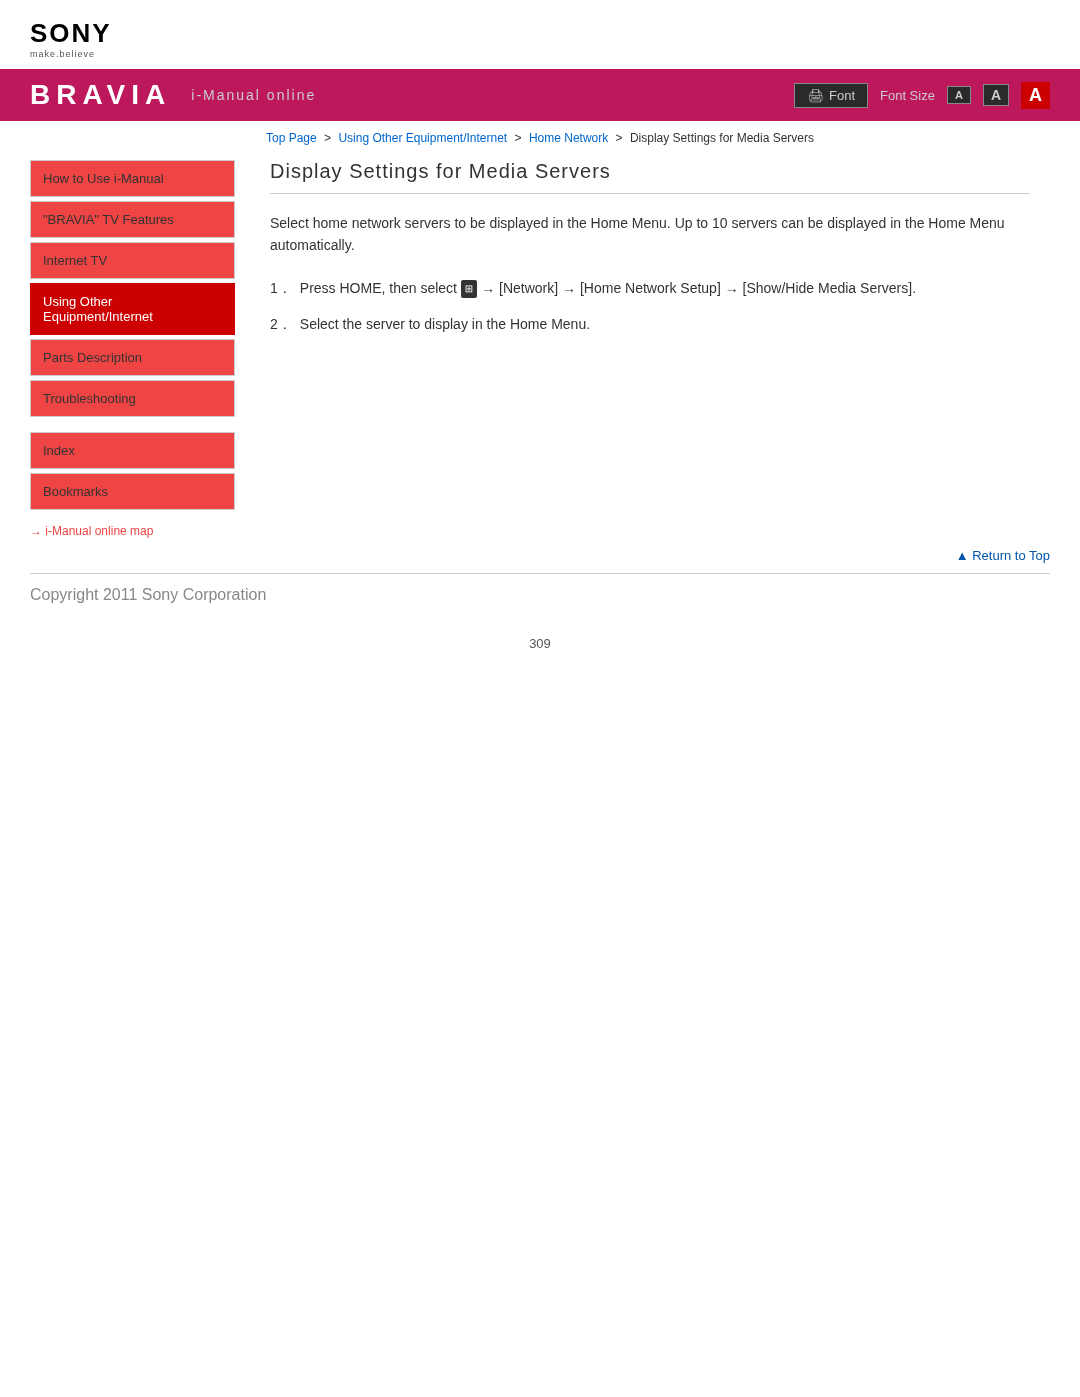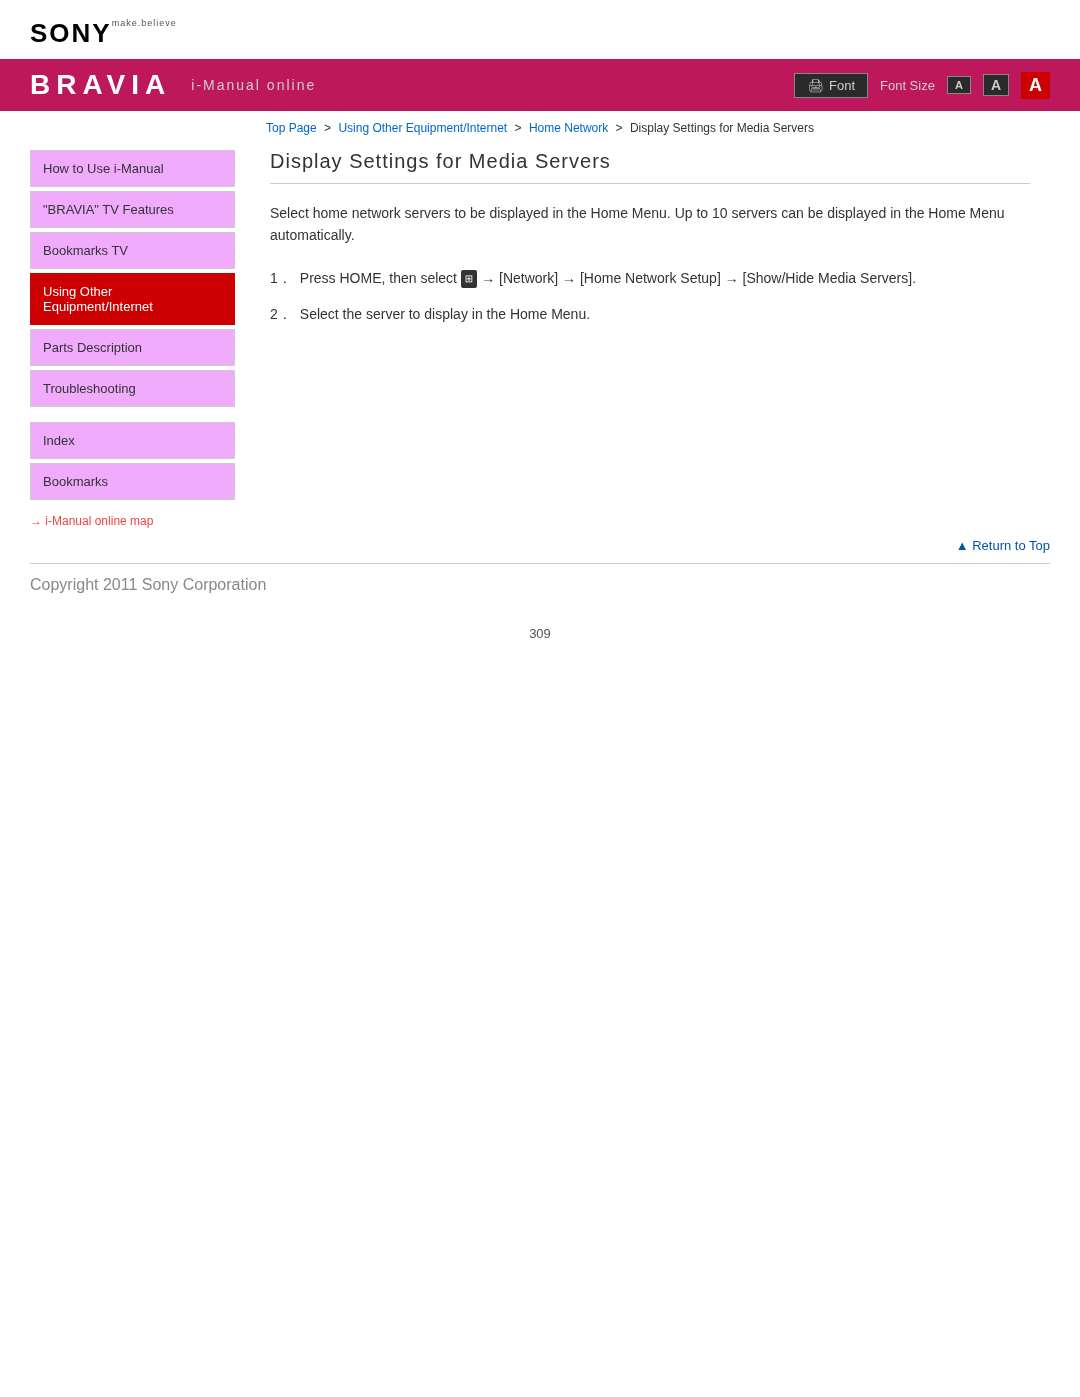--- a/index.html
+++ b/index.html
@@ -11,20 +11,21 @@
       width: 1080px;
       min-height: 1397px;
     }
 
     
     .top-logo {
       padding: 18px 30px 10px 30px;
     }
     .sony-logo {
       display: flex;
+      flex-direction: column;
       align-items: flex-start;
     }
     .sony-text {
       font-size: 26px;
       font-weight: 900;
       letter-spacing: 2px;
       color: #000;
       font-family: Arial Black, Arial, sans-serif;
     }
     .sony-tagline {
@@ -134,21 +135,21 @@
       padding-right: 15px;
     }
     .sidebar-item {
       display: block;
       padding: 10px 12px;
       border: 1px solid #ccc;
       margin-bottom: 4px;
       font-size: 13px;
       color: #333;
       cursor: pointer;
-      background: #f0abfc;
+      background: #ef4444;
       text-decoration: none;
     }
     .sidebar-item.active {
       background: #c00;
       color: #fff;
       border-color: #c00;
     }
     .sidebar-index {
       margin-top: 15px;
     }
@@ -278,21 +279,21 @@
   <a href="#">Home Network</a>
   <span class="breadcrumb-sep">&gt;</span>
   <span>Display Settings for Media Servers</span>
 </div>
 
 <div class="content-area">
 
   <div class="sidebar">
     <a class="sidebar-item" href="#">How to Use i-Manual</a>
     <a class="sidebar-item" href="#">"BRAVIA" TV Features</a>
-    <a class="sidebar-item" href="#">Bookmarks TV</a>
+    <a class="sidebar-item" href="#">Internet TV</a>
     <a class="sidebar-item active" href="#">Using Other Equipment/Internet</a>
     <a class="sidebar-item" href="#">Parts Description</a>
     <a class="sidebar-item" href="#">Troubleshooting</a>
     <a class="sidebar-item sidebar-index" href="#">Index</a>
     <a class="sidebar-item" href="#">Bookmarks</a>
     <a class="imanual-map-link" href="#">i-Manual online map</a>
   </div>
 
   <div class="main-content">
     <h1 class="page-title">Display Settings for Media Servers</h1>

